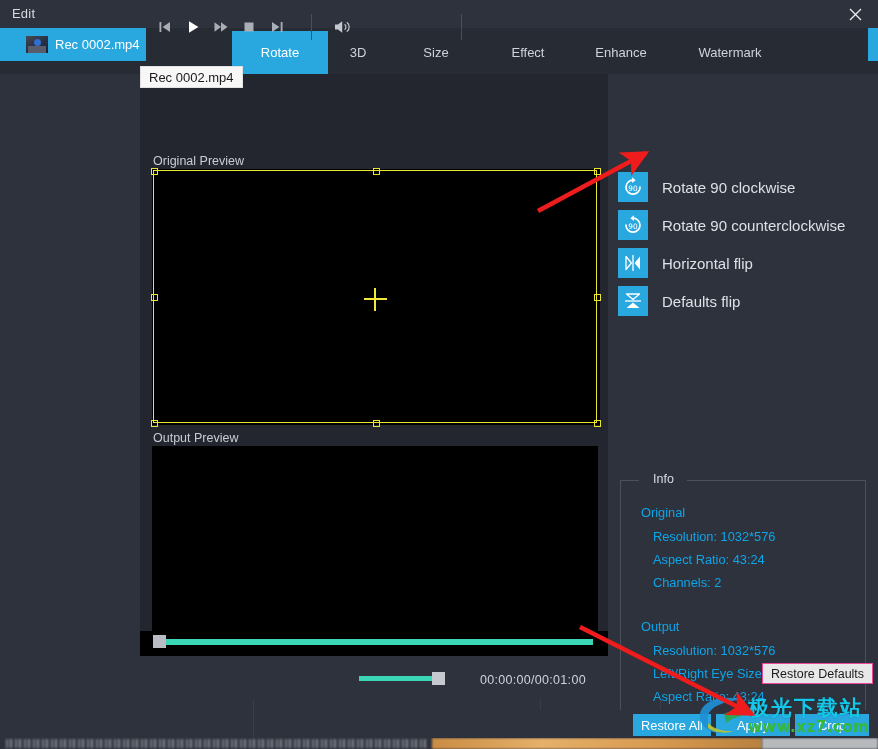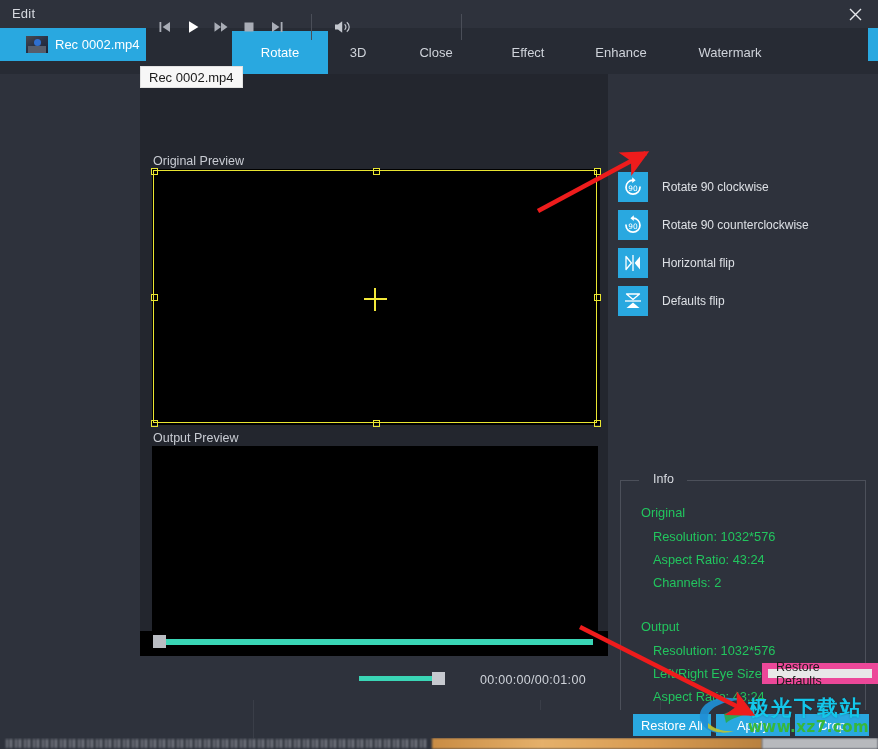--- a/index.html
+++ b/index.html
@@ -60,31 +60,31 @@
   .ctrl{position:absolute;top:17px;width:20px;height:20px;display:flex;align-items:center;justify-content:center;}
   .sep{position:absolute;top:14px;width:1px;height:26px;background:#4a4e58;}
   .volslider{position:absolute;left:359px;top:676px;width:76px;height:5px;background:#3ad6b6;}
   .volhandle{position:absolute;left:432px;top:672px;width:13px;height:13px;background:#c6c9cf;}
   .timetext{position:absolute;left:480px;top:673px;font-size:12.5px;color:#cfd3da;font-family:"Liberation Sans","DejaVu Sans",sans-serif;letter-spacing:.3px;}
 
   
   .rpanel{position:absolute;left:608px;top:74px;width:270px;height:636px;background:#2e323c;}
   .rotrow{position:absolute;left:10px;display:flex;align-items:center;height:34px;}
   .icobox{width:30px;height:30px;background:#29a8e0;display:flex;align-items:center;justify-content:center;flex:none;}
-  .rotlabel{margin-left:14px;font-size:12px;color:#dde0e5;white-space:nowrap;}
+  .rotlabel{margin-left:14px;font-size:15px;color:#dde0e5;white-space:nowrap;}
 
   .infobox{position:absolute;left:12px;top:332px;width:246px;height:284px;border:1px solid #4c505a;border-top:none;box-sizing:border-box;}
   .infobox .topline-l{position:absolute;left:0;top:0;width:18px;height:1px;background:#4c505a;}
   .infobox .topline-r{position:absolute;left:66px;top:0;right:0;height:1px;background:#4c505a;}
   .infobox .legend{position:absolute;left:27px;top:-8px;font-size:12.5px;color:#d7dae0;background:#2e323c;padding:0 5px;}
-  .info-line{position:absolute;font-size:12.8px;color:#22c55e;white-space:nowrap;}
+  .info-line{position:absolute;font-size:12.8px;color:#0ea5e9;white-space:nowrap;}
   .info-head{left:20px;}
   .info-sub{left:32px;}
 
-  .restore-def{position:absolute;left:762px;top:663px;height:21px;background:#e8e8e8;color:#1b1b1b;font-size:12.5px;display:flex;align-items:center;padding:0 8px;box-sizing:border-box;border:6px solid #ec4899;}
+  .restore-def{position:absolute;left:762px;top:663px;height:21px;background:#e8e8e8;color:#1b1b1b;font-size:12.5px;display:flex;align-items:center;padding:0 8px;box-sizing:border-box;border:1px solid #ec4899;}
 
   
   .footer{position:absolute;left:0;top:710px;width:878px;height:28px;background:#2e323c;}
   .footdiv{position:absolute;left:0;top:710px;width:878px;height:1px;background:#3a3e48;}
   .fbtn{position:absolute;top:714px;height:22px;background:#29a8e0;color:#ffffff;font-size:12.8px;display:flex;align-items:center;justify-content:center;}
   .btn-restore-all{left:633px;width:78px;}
   .btn-apply{left:716px;width:74px;}
   .btn-close{left:795px;width:74px;}
 
   
@@ -135,21 +135,21 @@
           <i class="t3"></i>
       </span>
       <span class="name">Rec 0002.mp4</span>
     </div>
     <div class="rightbluestub"></div>
   </div>
 
   <div class="tabs" id="tabs">
       <div class="tab active" style="width: 96px;">Rotate</div>
       <div class="tab" style="width: 60px;">3D</div>
-      <div class="tab" style="width: 96px;">Close</div>
+      <div class="tab" style="width: 96px;">Size</div>
       <div class="tab" style="width: 88px;">Effect</div>
       <div class="tab" style="width: 98px;">Enhance</div>
       <div class="tab" style="width: 120px;">Watermark</div>
     </div>
 
   <div class="content">
 
     <div class="editor"></div>
 
     <div class="prev-label orig-label">Original Preview</div>

